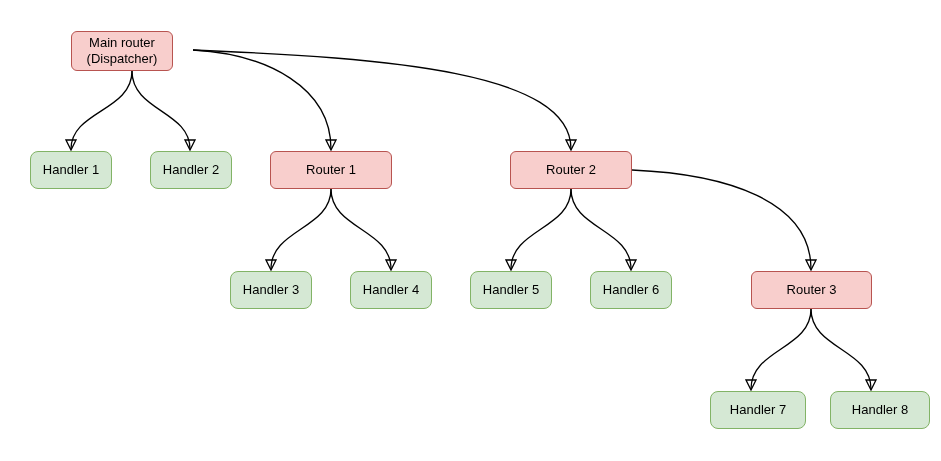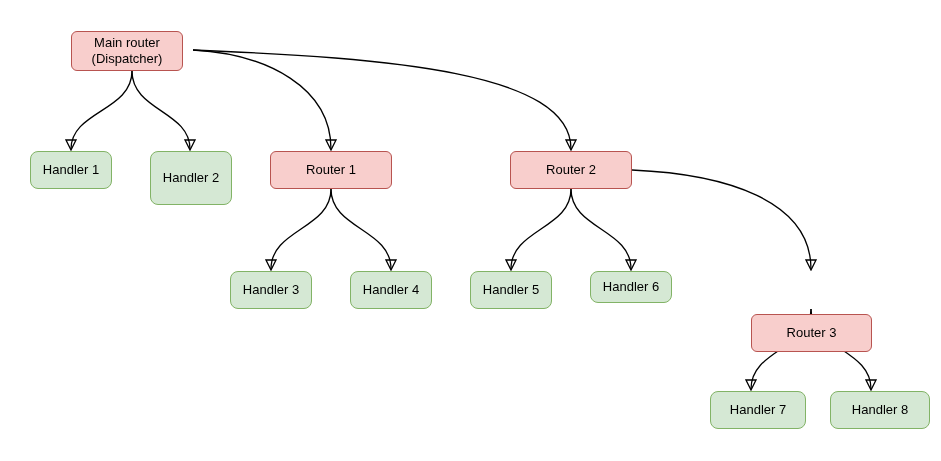--- a/index.html
+++ b/index.html
@@ -61,32 +61,32 @@
     <path d="M 193 50 C 390 58, 571 72, 571 149" marker-end="url(#arrow)"></path>
     <path d="M 331 189 C 331 229, 271 229, 271 269" marker-end="url(#arrow)"></path>
     <path d="M 331 189 C 331 229, 391 229, 391 269" marker-end="url(#arrow)"></path>
     <path d="M 571 189 C 571 229, 511 229, 511 269" marker-end="url(#arrow)"></path>
     <path d="M 571 189 C 571 229, 631 229, 631 269" marker-end="url(#arrow)"></path>
     <path d="M 632 170 C 725 174, 811 200, 811 269" marker-end="url(#arrow)"></path>
     <path d="M 811 309 C 811 349, 751 349, 751 389" marker-end="url(#arrow)"></path>
     <path d="M 811 309 C 811 349, 871 349, 871 389" marker-end="url(#arrow)"></path>
   </svg>
 
-  <div class="node router" style="left:71px; top:31px; width:112px; height:40px;">
+  <div class="node router" style="left:71px; top:31px; width:102px; height:40px;">
     <div>
       <span>Main router</span><br>
       <span>(Dispatcher)</span>
     </div>
   </div>
 
   <div class="node handler" style="left:30px; top:151px; width:82px; height:38px;">
     <span>Handler 1</span>
   </div>
 
-  <div class="node handler" style="left:150px; top:151px; width:82px; height:54px;">
+  <div class="node handler" style="left:150px; top:151px; width:82px; height:38px;">
     <span>Handler 2</span>
   </div>
 
   <div class="node router" style="left:270px; top:151px; width:122px; height:38px;">
     <span>Router 1</span>
   </div>
 
   <div class="node router" style="left:510px; top:151px; width:122px; height:38px;">
     <span>Router 2</span>
   </div>
@@ -96,25 +96,25 @@
   </div>
 
   <div class="node handler" style="left:350px; top:271px; width:82px; height:38px;">
     <span>Handler 4</span>
   </div>
 
   <div class="node handler" style="left:470px; top:271px; width:82px; height:38px;text-align:center;">
     <span>Handler 5</span>
   </div>
 
-  <div class="node handler" style="left:590px; top:271px; width:82px; height:32px;justify-content:center;">
+  <div class="node handler" style="left:590px; top:271px; width:82px; height:38px;justify-content:center;">
     <span>Handler 6</span>
   </div>
 
-  <div class="node router" style="left:751px; top:271px; width:121px; height:38px;margin-top:43px;">
+  <div class="node router" style="left:751px; top:271px; width:121px; height:38px;">
     <span>Router 3</span>
   </div>
 
   <div class="node handler" style="left:710px; top:391px; width:96px; height:38px;">
     <span>Handler 7</span>
   </div>
 
   <div class="node handler" style="left:830px; top:391px; width:100px; height:38px;">
     <span>Handler 8</span>
   </div>

